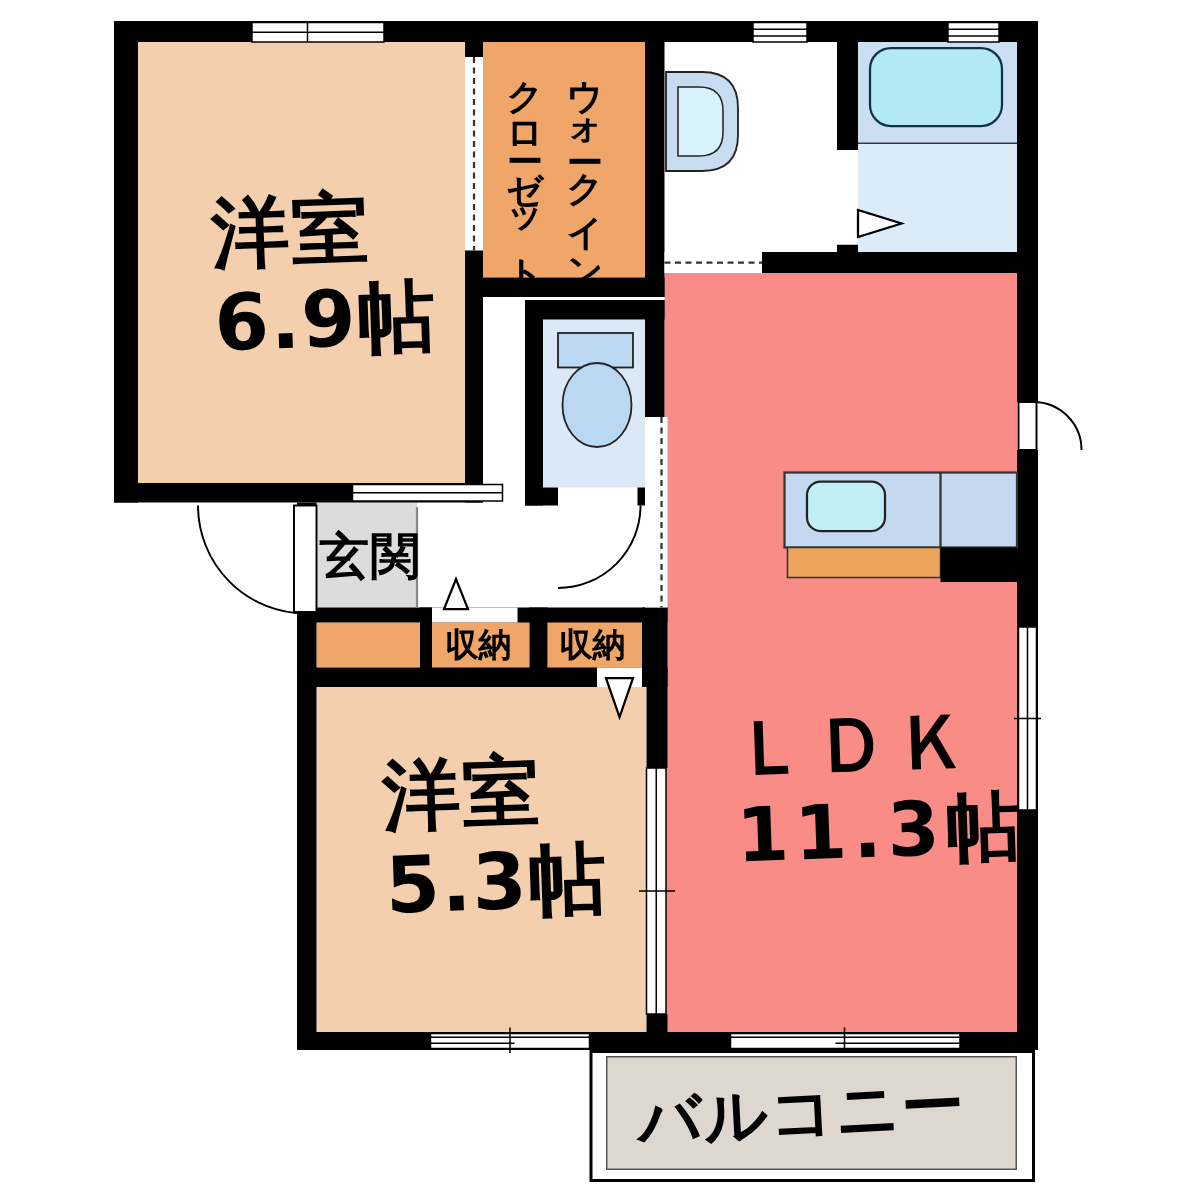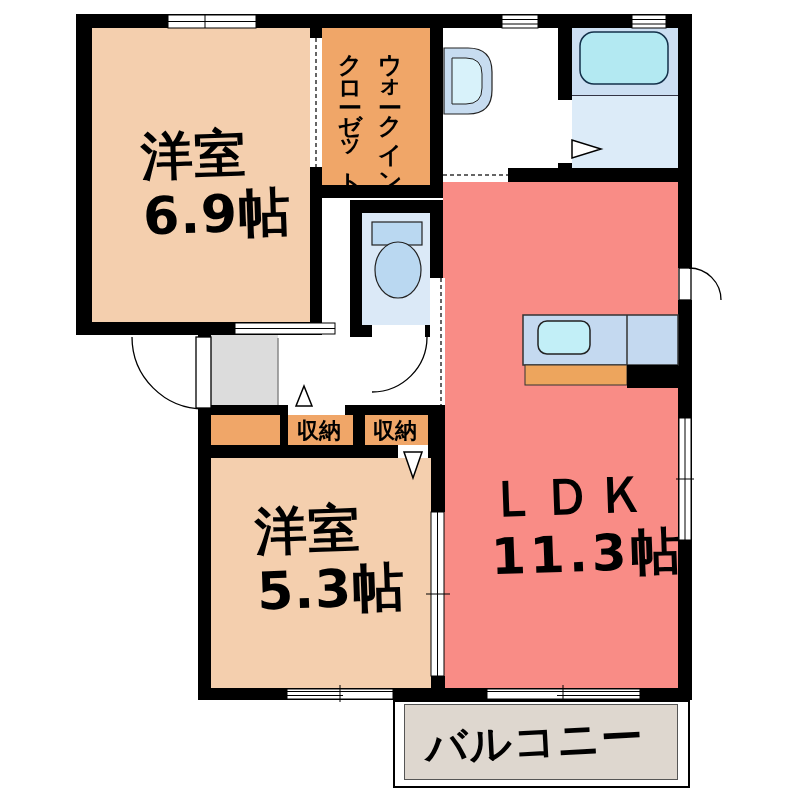--- a/index.html
+++ b/index.html
@@ -163,20 +163,21 @@
   <div class="lbl" style="left:142px;top:125px;font-size:52px;">
     <span class="line">洋室</span>
     <span class="line">6.9帖</span>
   </div>
 
   <div class="vtext abs" style="left:330px;top:36px;height:150px;font-size:24px;">
     <span>ウォークイン</span>
     <span>クローゼット</span>
   </div>
 
+  <div class="lbl" style="left:213px;top:352px;font-size:33px;transform:none;">玄関</div>
 
   <div class="lbl" style="left:297px;top:418px;font-size:22px;transform:none;letter-spacing:0;">収納</div>
   <div class="lbl" style="left:373px;top:418px;font-size:22px;transform:none;letter-spacing:0;">収納</div>
 
   <div class="lbl" style="left:256px;top:500px;font-size:52px;">
     <span class="line">洋室</span>
     <span class="line">5.3帖</span>
   </div>
 
   <div class="lbl" style="left:490px;top:468px;font-size:50px;letter-spacing:4px;">

